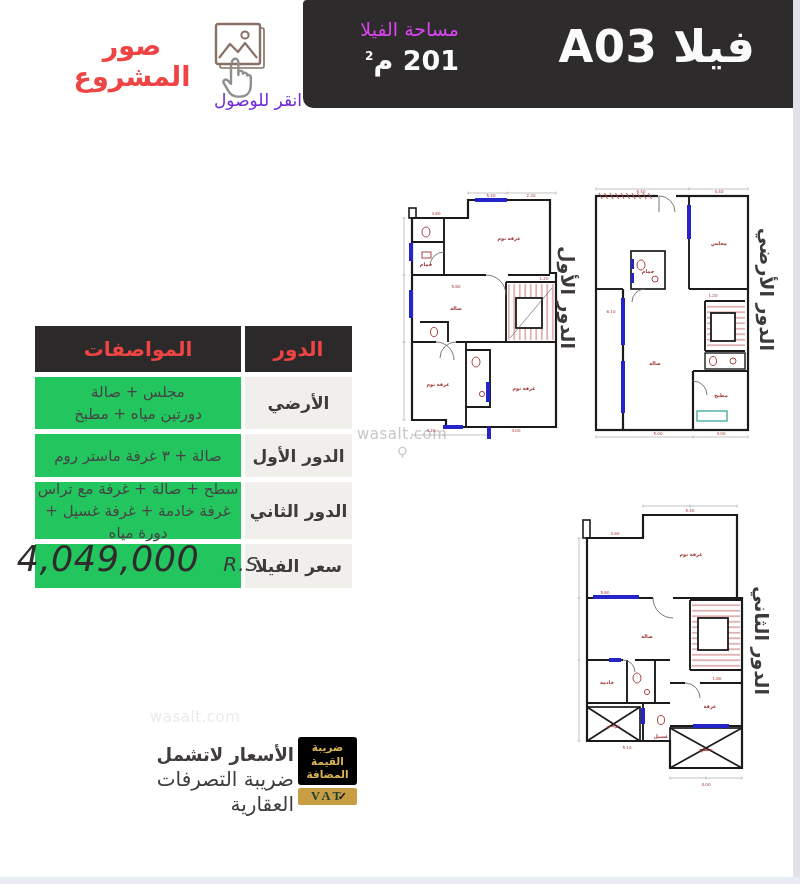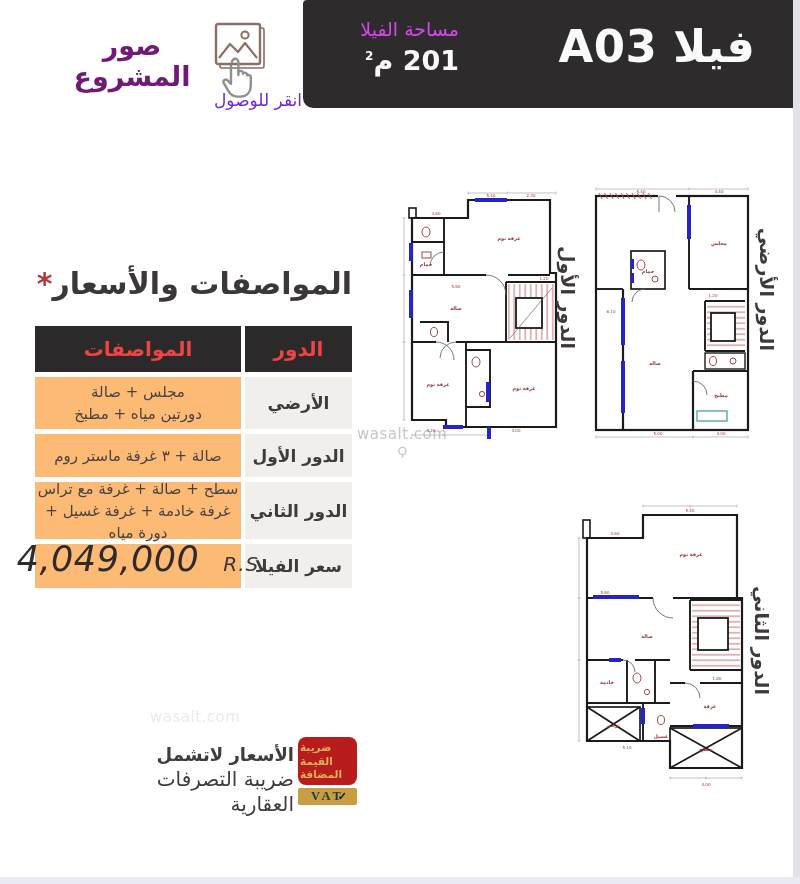--- a/index.html
+++ b/index.html
@@ -16,48 +16,48 @@
   .banner-title { position:absolute; right:38px; top:20px; font-size:45px; font-weight:700;
                   direction:rtl; color:#fbfafa; letter-spacing:.5px; }
   .banner-area { position:absolute; left:30px; top:18px; width:126px; text-align:right; direction:rtl; }
   .banner-area .area-label { font-size:19px; color:#d946ef; }
   .banner-area .area-value { margin-top:5px; font-size:27px; font-weight:700; color:#fbfafa; }
   .banner-area sup { font-size:12px; }
 
   
   .photos { position:absolute; left:40px; top:14px; width:240px; height:100px; cursor:pointer; }
   .photos-title { position:absolute; left:12px; top:16px; width:160px; text-align:center;
-                  font-size:27px; font-weight:700; color:#701a75; direction:rtl; }
+                  font-size:27px; font-weight:700; color:#ef4444; direction:rtl; }
   .photos-imgicon { position:absolute; left:172px; top:6px; }
   .photos-handicon { position:absolute; left:170px; top:40px; }
   .photos-caption { position:absolute; left:150px; top:76px; width:112px; text-align:right;
                     font-size:17px; color:#6d28d9; direction:rtl; }
 
   
   .spec-heading { position:absolute; left:20px; top:266px; width:332px; text-align:right;
                   direction:rtl; font-size:30px; font-weight:700; color:#3b3738; }
   .spec-heading .ast { color:#b13a3a; }
 
   
   .spec-table { position:absolute; left:35px; top:326px; width:317px; }
   .trow { display:flex; direction:rtl; gap:4px; margin-bottom:5px; }
   .cell { display:flex; flex-direction:column; align-items:center; justify-content:center; }
   .cell-floor { width:107px; background:#f1efec; font-size:17px; font-weight:600; color:#3f3b3c; direction:rtl; }
-  .cell-desc  { width:206px; background:#fdba74; font-size:15px; color:#474344; direction:rtl;
+  .cell-desc  { width:206px; background:#22c55e; font-size:15px; color:#474344; direction:rtl;
                 line-height:22px; text-align:center; }
   .thead .cell-floor, .thead .cell-desc { background:#2c292a; color:#ef4444; font-size:20px; font-weight:600; }
   .thead { height:46px; } .thead .cell { height:46px; }
   .r1 .cell { height:52px; } .r2 .cell { height:43px; } .r3 .cell { height:57px; } .r4 .cell { height:44px; }
   .price-cell { direction:ltr; flex-direction:row; align-items:baseline; justify-content:center; padding-top:4px;font-style:italic; }
   .price-num { font-size:35px; color:#2f2b2c; letter-spacing:.5px; }
   .price-cur { font-size:20px; color:#3a3637; margin-left:24px; letter-spacing:1px; }
 
   
   .vat-badge { position:absolute; left:298px; top:737px; width:59px; }
-  .vat-green { background:#b91c1c; border-radius:8px; padding:4px 2px 3px; text-align:left; }
+  .vat-green { background:#000000; border-radius:3px; padding:4px 2px 3px; text-align:center; }
   .vat-green div { font-size:10.5px; font-weight:700; color:#d9b356; line-height:13.5px; direction:rtl; }
   .vat-gold { position:relative; margin-top:3px; background:#c99d44; border-radius:2px; height:17px;
               text-align:center; font-size:12.5px; font-weight:800; color:#1b4030;
               letter-spacing:3px; line-height:17px;font-family:Liberation Serif, serif; }
   .vat-check { position:absolute; right:10px; top:0; font-size:11px; color:#151515; letter-spacing:0; }
   .vat-note { position:absolute; left:108px; top:742px; width:186px; text-align:right; direction:rtl;
               color:#403c3d; }
   .vat-note .l1 { font-size:18px; font-weight:700; line-height:25px; }
   .vat-note .l2 { font-size:20px; line-height:25px; }
 
@@ -107,23 +107,20 @@
           <path d="M22 8 a3.2 3.2 0 0 1 6.4 0 v13"></path>
           <path d="M28.4 18 c1.2-2 4.6-1.2 4.6 1.2"></path>
           <path d="M33 19.5 c1.2-1.6 4.2-.8 4.2 1.4"></path>
           <path d="M37.2 21.5 c1.2-1.2 3.6-.3 3.6 1.6 v8 c0 7-4 11.5-10.5 11.5 h-3 c-4 0-6.8-2-8.8-5.4 l-4.6-7.8 c-1.6-2.8 1.8-5.2 4-2.8 l3.1 3.2 V12"></path>
         </g>
       </svg>
     </div>
     <div class="photos-caption">انقر للوصول</div>
   </div>
 
-  <div class="spec-heading">
-    <span>المواصفات والأسعار</span><span class="ast">*</span>
-  </div>
 
   <div class="spec-table">
     <div class="trow thead">
       <div class="cell cell-floor">الدور</div>
       <div class="cell cell-desc">المواصفات</div>
     </div>
     <div class="trow r1">
       <div class="cell cell-floor">الأرضي</div>
       <div class="cell cell-desc">
         <span>مجلس + صالة</span>

